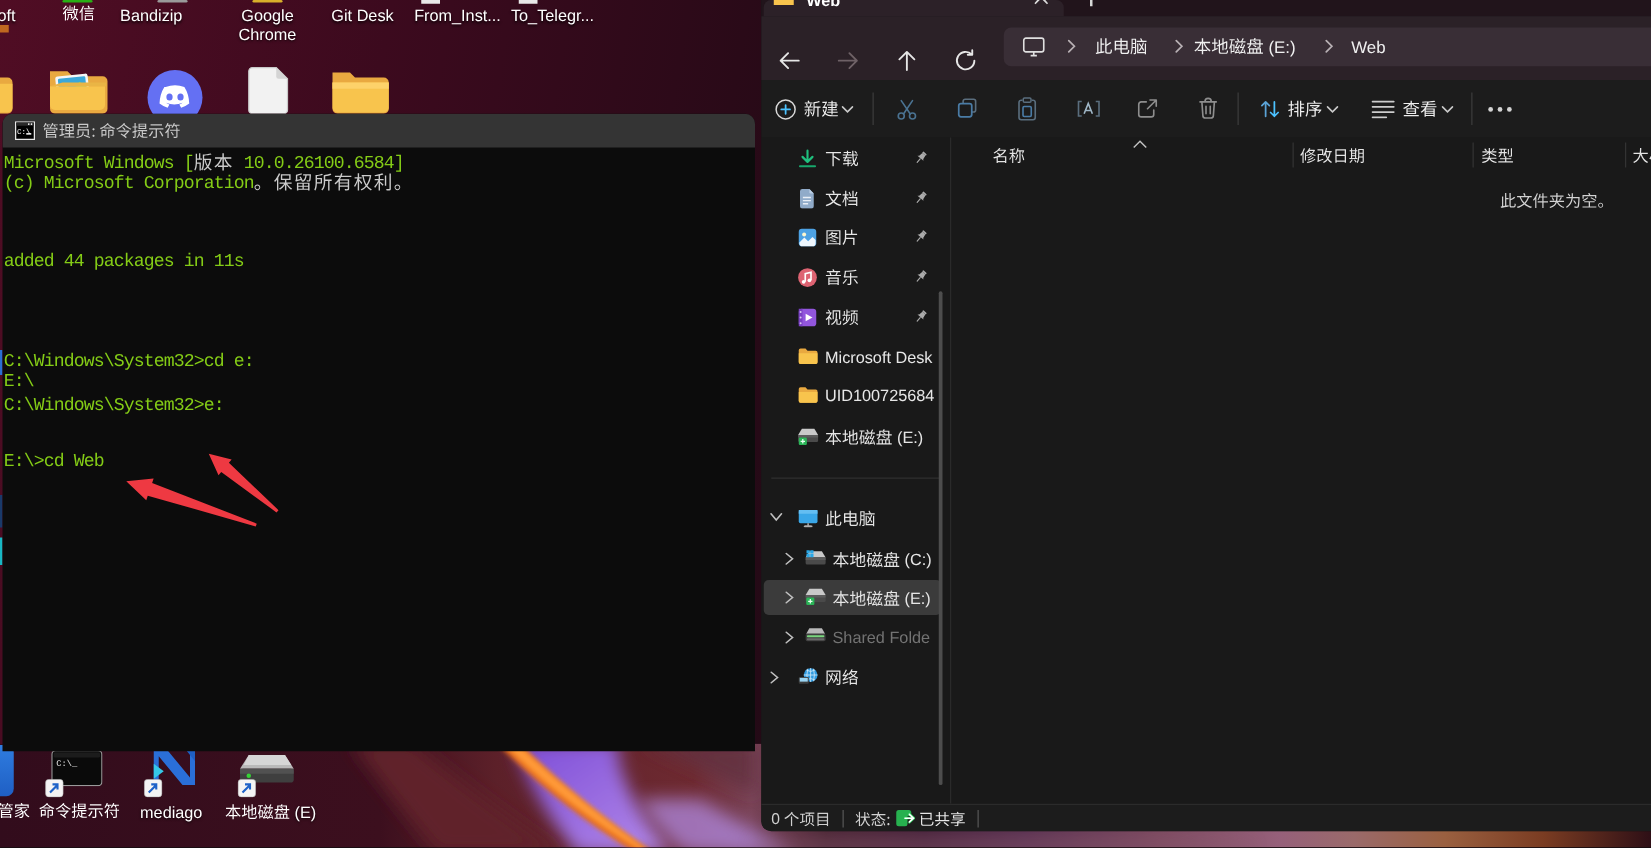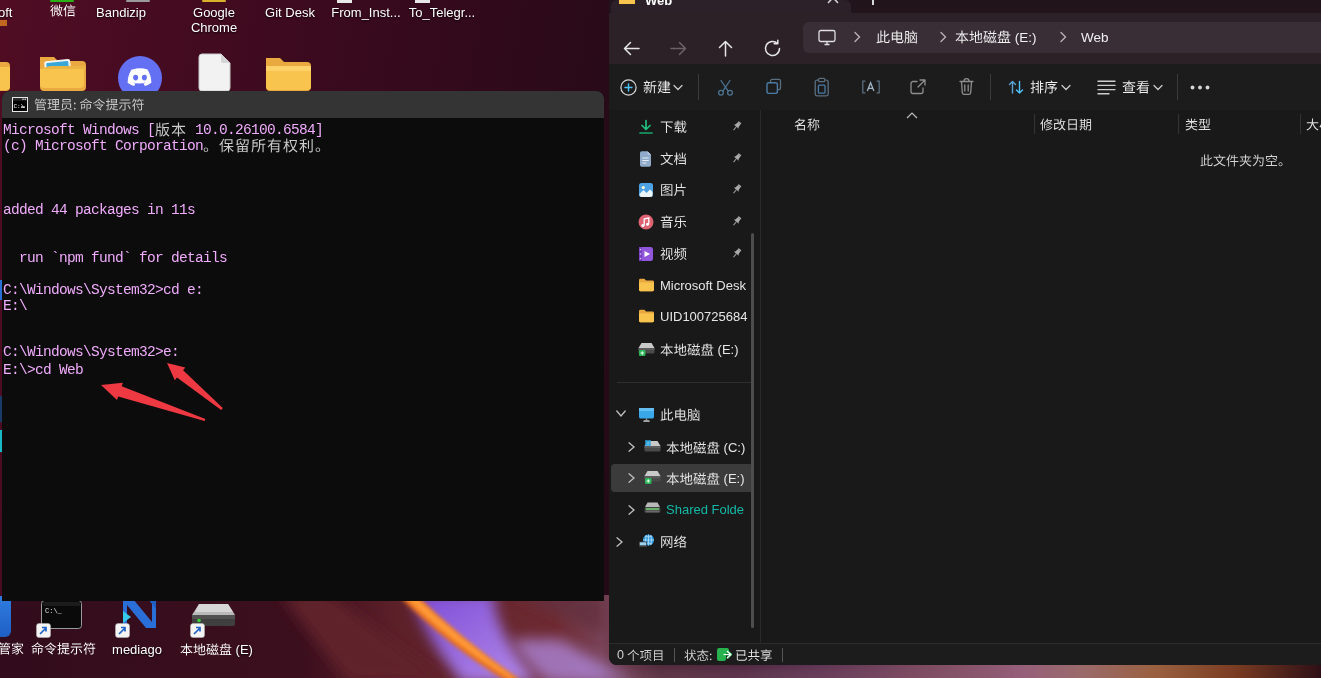--- a/index.html
+++ b/index.html
@@ -1,21 +1,21 @@
 <!DOCTYPE html>
 <html><head><meta charset="utf-8"><style>
 *{margin:0;padding:0;box-sizing:border-box}
 html,body{width:1321px;height:678px;overflow:hidden;background:#16080f}
 #stage{position:relative;width:1321px;height:678px;overflow:hidden;font-family:"Liberation Sans",sans-serif}
 .abs{position:absolute}
 svg{display:block}
 .lbl{position:absolute;color:#fff;font-size:13px;text-shadow:0 1px 2px rgba(0,0,0,.85);text-align:center;white-space:nowrap}
 #cmd{position:absolute;left:2px;top:91px;width:602px;height:510px;background:#0c0c0c;border-radius:8px 8px 0 0;overflow:hidden}
 #cmdbar{position:absolute;left:0;top:0;width:100%;height:27px;background:#343434}
-.tl{position:absolute;left:1px;white-space:pre;font-family:"Liberation Mono",monospace;font-size:14.5px;line-height:16px;color:#f0abfc;letter-spacing:-0.7px}
+.tl{position:absolute;left:1px;white-space:pre;font-family:"Liberation Mono",monospace;font-size:14.5px;line-height:16px;color:#84cc16;letter-spacing:-0.7px}
 .tl svg{display:inline;vertical-align:-3px}
 #exp{position:absolute;left:609px;top:0;width:712px;height:665px;background:#191919;border-radius:0 0 0 8px;overflow:hidden}
 #tabstrip{position:absolute;left:0;top:0;width:100%;height:13px;background:#21141b}
 #tab{position:absolute;left:2px;top:0;width:240px;height:13px;background:#2c2128;border-radius:6px 6px 0 0}
 #navbar{position:absolute;left:0;top:13px;width:100%;height:51px;background:#2b2127}
 #addr{position:absolute;left:194px;top:9px;width:530px;height:31px;background:#392e36;border-radius:6px}
 #toolbar{position:absolute;left:0;top:64px;width:100%;height:46px;background:#1c1c1c}
 .tsep{position:absolute;top:10px;width:1px;height:26px;background:#3b3b3b}
 #body{position:absolute;left:0;top:110px;width:100%;height:533px;background:#191919}
 #sidebar{position:absolute;left:0;top:0;width:151px;height:100%}
@@ -233,24 +233,23 @@
           <path transform="translate(0,13.2) scale(0.015,-0.015)" d="M194 244C111 244 42 176 42 92C42 7 111 -61 194 -61C279 -61 347 7 347 92C347 176 279 244 194 244ZM194 -10C139 -10 93 35 93 92C93 147 139 193 194 193C251 193 296 147 296 92C296 35 251 -10 194 -10Z"></path>
           <path transform="translate(16,13.2) scale(0.015,-0.015)" d="M452 726H824V542H452ZM380 793V474H598V350H306V281H554C486 175 380 74 277 23C294 9 317 -18 329 -36C427 21 528 121 598 232V-80H673V235C740 125 836 20 928 -38C941 -19 964 7 981 22C884 74 782 175 718 281H954V350H673V474H899V793ZM277 837C219 686 123 537 23 441C36 424 58 384 65 367C102 404 138 448 173 496V-77H245V607C284 673 319 744 347 815Z"></path>
           <path transform="translate(32,13.2) scale(0.015,-0.015)" d="M244 121H466V19H244ZM244 180V278H466V180ZM764 121V19H537V121ZM764 180H537V278H764ZM169 340V-80H244V-43H764V-76H842V340ZM501 785V718H618C604 583 567 480 435 422C451 410 471 385 479 369C628 439 672 559 689 718H843C836 550 826 486 811 468C804 459 795 458 780 458C765 458 724 458 681 462C691 444 699 417 700 396C745 394 789 394 813 396C840 398 858 405 873 424C897 452 907 533 917 753C917 763 918 785 918 785ZM118 392C137 405 169 417 393 478C403 457 411 437 416 420L482 448C463 507 413 597 366 664L305 639C326 608 346 573 365 538L188 494V709C280 729 379 755 451 784L400 839C332 808 216 776 115 754V535C115 489 93 462 78 450C90 438 110 409 118 393Z"></path>
           <path transform="translate(48,13.2) scale(0.015,-0.015)" d="M534 739V406C534 267 523 91 404 -32C420 -42 451 -67 462 -82C591 48 611 255 611 406V429H766V-77H841V429H958V501H611V684C726 702 854 728 939 764L888 828C806 790 659 758 534 739ZM172 361V391V521H370V361ZM441 819C362 783 218 756 98 741V391C98 261 93 88 29 -34C45 -43 77 -68 90 -82C147 22 165 167 170 293H442V589H172V685C284 699 408 721 489 756Z"></path>
           <path transform="translate(64,13.2) scale(0.015,-0.015)" d="M391 840C379 797 365 753 347 710H63V640H316C252 508 160 386 40 304C54 290 78 263 88 246C151 291 207 345 255 406V-79H329V119H748V15C748 0 743 -6 726 -6C707 -7 646 -8 580 -5C590 -26 601 -57 605 -77C691 -77 746 -77 779 -66C812 -53 822 -30 822 14V524H336C359 562 379 600 397 640H939V710H427C442 747 455 785 467 822ZM329 289H748V184H329ZM329 353V456H748V353Z"></path>
           <path transform="translate(80,13.2) scale(0.015,-0.015)" d="M853 675C821 501 761 356 681 242C606 358 560 497 528 675ZM423 748V675H458C494 469 545 311 633 180C556 90 465 24 366 -17C383 -31 403 -61 413 -79C512 -33 602 32 679 119C740 44 817 -22 914 -85C925 -63 948 -38 968 -23C867 37 789 103 727 179C828 316 901 500 935 736L888 751L875 748ZM212 840V628H46V558H194C158 419 88 260 19 176C33 157 53 124 63 102C119 174 173 297 212 421V-79H286V430C329 375 386 298 409 260L454 327C430 356 318 485 286 516V558H420V628H286V840Z"></path>
           <path transform="translate(96,13.2) scale(0.015,-0.015)" d="M593 721V169H666V721ZM838 821V20C838 1 831 -5 812 -6C792 -6 730 -7 659 -5C670 -26 682 -60 687 -81C779 -81 835 -79 868 -67C899 -54 913 -32 913 20V821ZM458 834C364 793 190 758 42 737C52 721 62 696 66 678C128 686 194 696 259 709V539H50V469H243C195 344 107 205 27 130C40 111 60 80 68 59C136 127 206 241 259 355V-78H333V318C384 270 449 206 479 173L522 236C493 262 380 360 333 396V469H526V539H333V724C401 739 464 757 514 777Z"></path>
           <path transform="translate(112,13.2) scale(0.015,-0.015)" d="M194 244C111 244 42 176 42 92C42 7 111 -61 194 -61C279 -61 347 7 347 92C347 176 279 244 194 244ZM194 -10C139 -10 93 35 93 92C93 147 139 193 194 193C251 193 296 147 296 92C296 35 251 -10 194 -10Z"></path>
         </svg></div>
     <div class="tl" style="top:111px">added 44 packages in 11s</div>
-    <div class="tl" style="top:159px">  run `npm fund` for details</div>
     <div class="tl" style="top:191px">C:\Windows\System32&gt;cd e:</div>
     <div class="tl" style="top:207px">E:\</div>
-    <div class="tl" style="top:253px">C:\Windows\System32&gt;e:</div>
+    <div class="tl" style="top:226px">C:\Windows\System32&gt;e:</div>
     <div class="tl" style="top:271px">E:\&gt;cd Web</div>
     <svg class="abs" style="left:0;top:0" width="602" height="510" viewBox="0 0 602 510">
       <path id="arrowA" fill="#ee3942" d=""></path>
       <path id="arrowB" fill="#ee3942" d=""></path>
       <path fill="#ee3942" d="M202.6 330.1 L116.2 305.5 L115.0 309.1 L99.0 294.0 L120.9 291.7 L119.7 295.3 L203.4 327.9 Z"></path>
         <path fill="#ee3942" d="M219.2 318.9 L175.0 286.6 L172.8 289.2 L165.0 272.0 L183.3 276.6 L181.1 279.2 L220.8 317.1 Z"></path>
     </svg>
   </div>
 
   <div id="exp">
@@ -646,21 +645,21 @@
             </svg>
           </div>
           <div class="abs" style="left:35px;top:392px">
             <svg width="17" height="13" viewBox="0 0 17 13">
               <path d="M3.5 .5 h10 l2.5 4.5 H1 Z" fill="#b9b9b9"></path>
               <rect x=".5" y="5" width="16" height="6" rx="1.4" fill="#3f3f3f"></rect>
               <rect x="1.5" y="6.2" width="14" height="1.6" rx=".8" fill="#79d67e"></rect>
               <rect x="1.5" y="8.6" width="14" height="1.6" rx=".8" fill="#6a6a6a"></rect>
             </svg>
           </div>
-          <div class="abs" style="left:57px;top:392px;color:#14b8a6;font-size:13px;white-space:nowrap;overflow:hidden;width:92px">Shared Folde</div>
+          <div class="abs" style="left:57px;top:392px;color:#737373;font-size:13px;white-space:nowrap;overflow:hidden;width:92px">Shared Folde</div>
           <div class="abs" style="left:6px;top:426px">
             <svg width="9" height="12" viewBox="0 0 9 12">
               <path d="M2 1.8 L7 6 L2 10.2" stroke="#c0c0c0" stroke-width="1.3" fill="none" stroke-linecap="round"></path>
             </svg>
           </div>
           <div class="abs" style="left:29px;top:424px">
             <svg width="17" height="15" viewBox="0 0 17 15">
               <circle cx="10.5" cy="6" r="5.5" fill="#2f9ae0"></circle>
               <path d="M5 6 h11 M10.5 .5 v11 M7 2 q3.5 2.4 7 0 M7 10 q3.5 -2.4 7 0 M8.2 1 q-1.4 5 0 10 M12.8 1 q1.4 5 0 10" stroke="#c8e6f8" stroke-width=".7" fill="none"></path>
               <rect x="1" y="7.5" width="8" height="5.5" rx=".8" fill="#3c3c3c"></rect>

